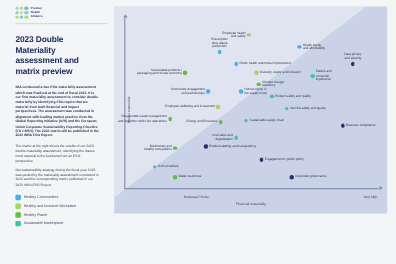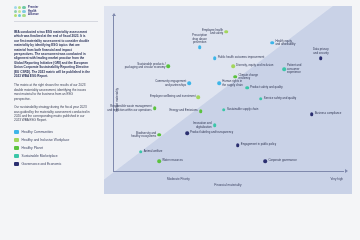--- a/index.html
+++ b/index.html
@@ -125,20 +125,21 @@
         <i style="left:8.4px;top:8px;   background:#a9dc8a;"></i>
       </span>
       <span class="logo-word">
         <span>Premier</span>
         <span>Health</span>
         <span>Alliance</span>
       </span>
     </div>
     <div id="logo-rule"></div>
 
+    <h1 id="title">2023 Double Materiality assessment and matrix preview</h1>
 
     <p class="para" id="para-1">IMA conducted a two ESG materiality assessment which was finalized at the end of fiscal 2023. It is our first materiality assessment to consider double materiality by identifying ESG topics that are material from both financial and impact perspectives. The assessment was conducted in alignment with leading market practice from the Global Reporting Initiative (GRI) and the European Union Corporate Sustainability Reporting Directive (EU CSRD). The 2023 matrix will be published in the 2023 WBA ESG Report.</p>
     <p class="para" id="para-2">The matrix at the right shows the results of our 2023 double materiality assessment, identifying the issues most material to the business from an ESG perspective.</p>
     <p class="para" id="para-3">Our sustainability strategy during the fiscal year 2023 was guided by the materiality assessment conducted in 2020 and the corresponding matrix published in our 2023 WBA ESG Report.</p>
 
     <div id="legend">
         <div class="legend-item">
           <span class="legend-swatch" style="background:#3eb5e8"></span>
           <span class="legend-label">Healthy Communities</span>
         </div>

